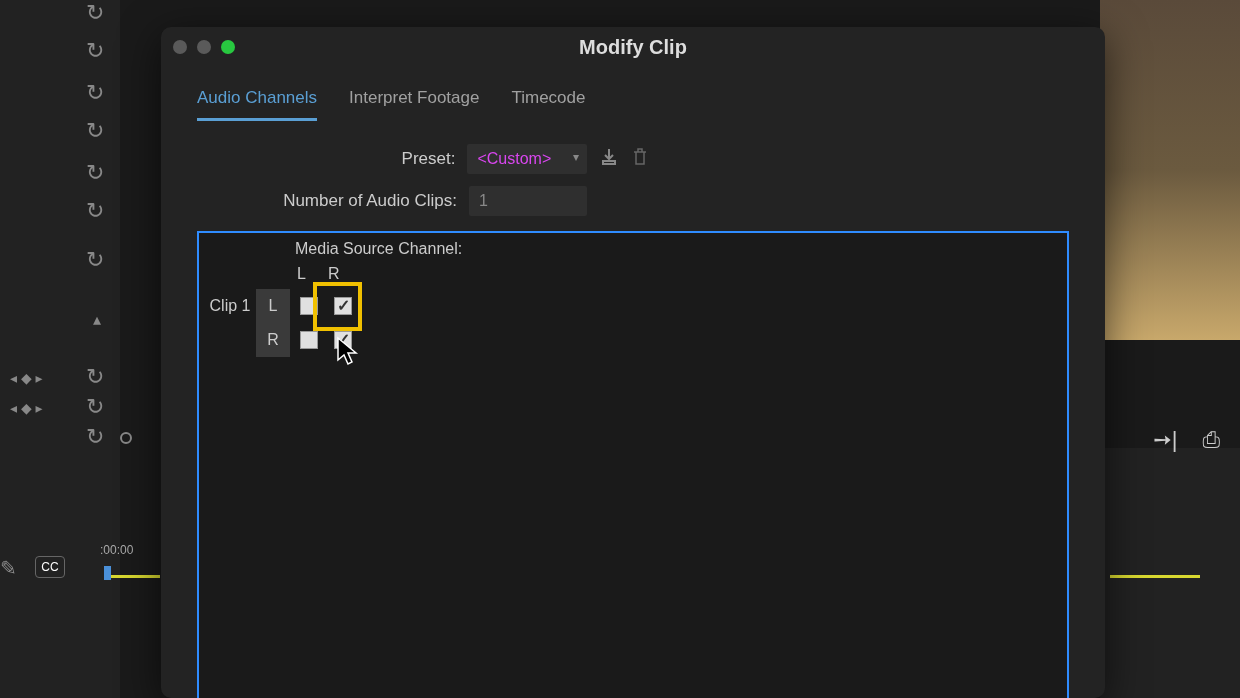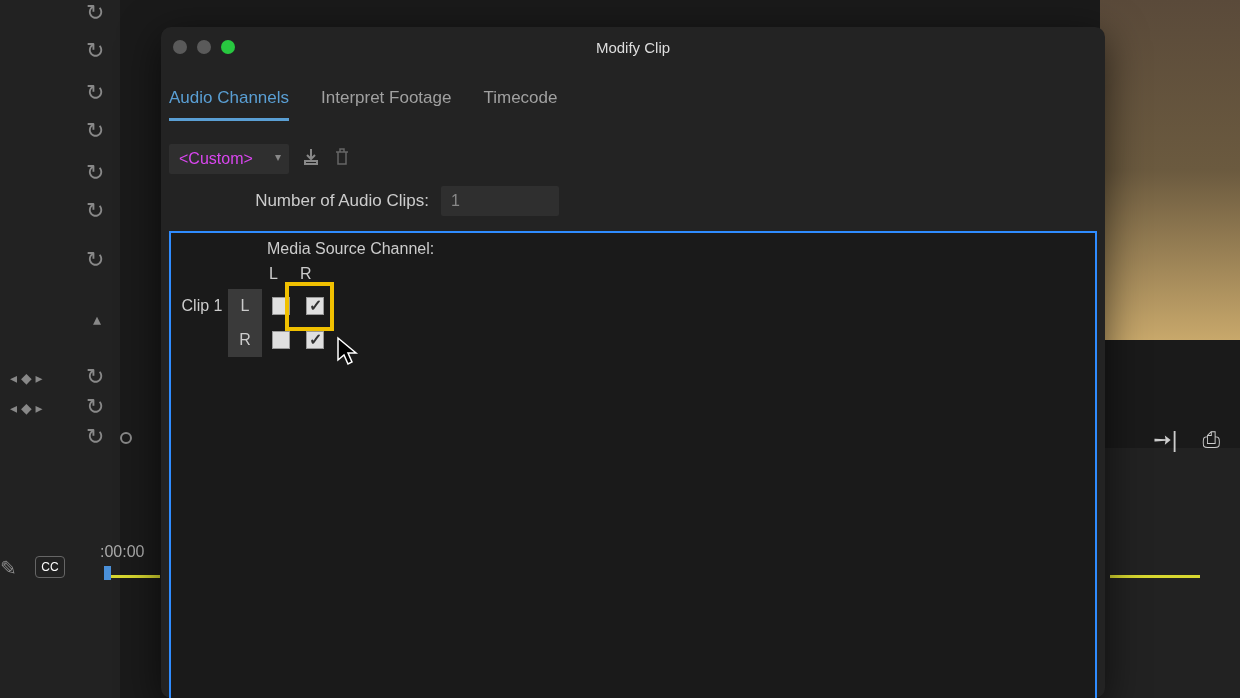--- a/index.html
+++ b/index.html
@@ -43,21 +43,21 @@
   height: 250px;
   background: #222;
 }
 .timeline-bg {
   position: absolute;
   bottom: 125px;
   left: 100px;
   height: 30px;
   width: 60px;
   color: #aaa;
-  font-size: 16px;
+  font-size: 12px;
 }
 .timeline-line {
   position: absolute;
   bottom: 120px;
   left: 105px;
   width: 55px;
   height: 3px;
   background: #d8d830;
 }
 .timeline-handle {
@@ -147,26 +147,26 @@
   border-radius: 50%;
 }
 .tl-close { background: #5a5a5a; }
 .tl-min { background: #5a5a5a; }
 .tl-max { background: #28c840; }
 .dialog-title {
   position: absolute;
   left: 50%;
   transform: translateX(-50%);
   color: #ddd;
-  font-size: 15px;
-  font-weight: 400;
+  font-size: 20px;
+  font-weight: 700;
 }
 
 .dialog-body {
-  padding: 15px 8px;
+  padding: 15px 36px;
   height: calc(100% - 40px);
 }
 
 .tabs {
   display: flex;
   gap: 32px;
   border-bottom: 1px solid transparent;
   margin-bottom: 22px;
 }
 .tab {
@@ -358,20 +358,21 @@
 
   <div class="dialog-body">
     <div class="tabs">
       <div class="tab active">Audio Channels</div>
       <div class="tab">Interpret Footage</div>
       <div class="tab">Timecode</div>
     </div>
 
     <div class="form-section">
       <div class="form-row">
+        <div class="form-label">Preset:</div>
         <div class="form-select">&lt;Custom&gt;</div>
         <span class="icon-btn">
           <svg width="20" height="20" viewBox="0 0 20 20">
               <path d="M10 2 L10 12 M6 8 L10 12 L14 8 M4 14 L16 14 L16 17 L4 17 Z" stroke="#888" stroke-width="2" fill="none"></path>
             </svg>
         </span>
         <span class="icon-btn">
           <svg width="18" height="20" viewBox="0 0 18 20">
               <path d="M3 5 L15 5 M5 5 L5 17 L13 17 L13 5 M7 2 L11 2 L11 5 L7 5 Z" stroke="#666" stroke-width="1.5" fill="none"></path>
             </svg>

